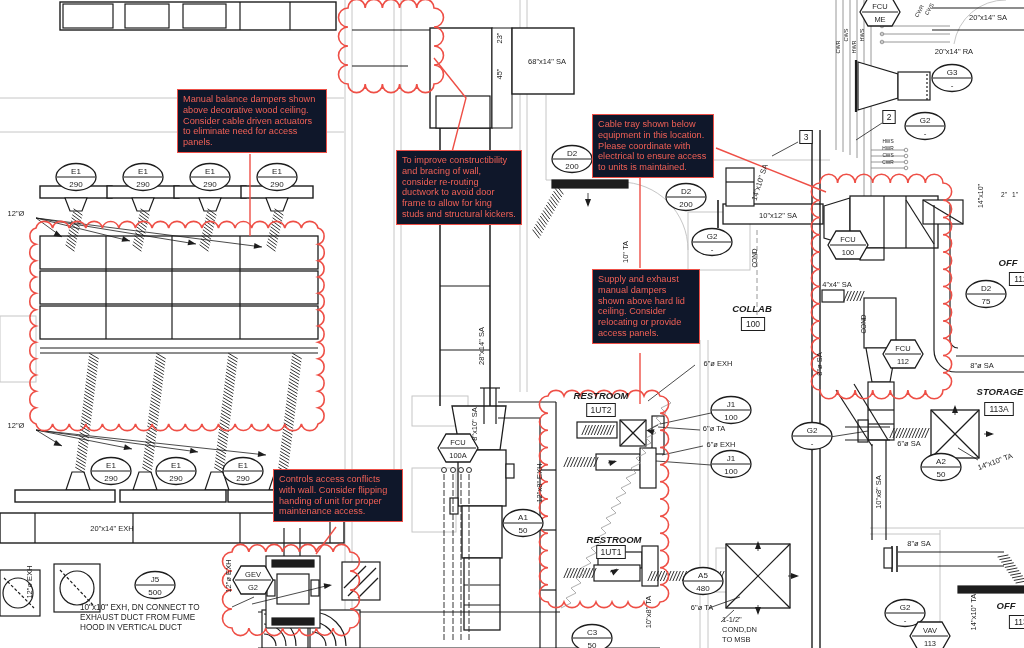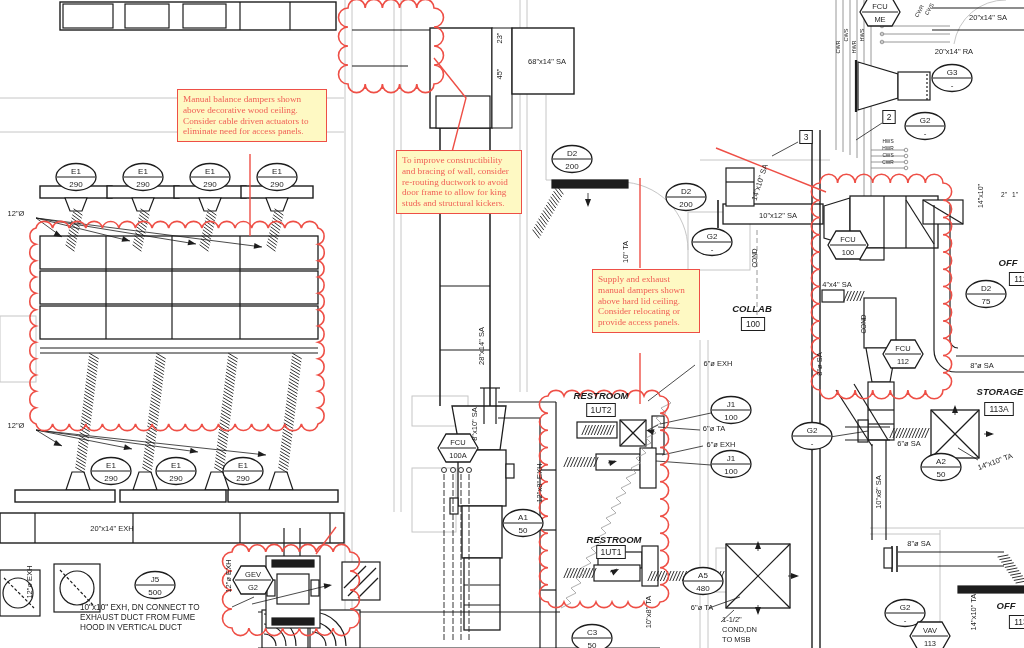--- a/index.html
+++ b/index.html
@@ -1,21 +1,21 @@
 <!DOCTYPE html>
 <html><head>
 <meta charset="utf-8">
 <style>
   html,body{margin:0;padding:0;background:#fff;}
   #sheet{position:relative;width:1024px;height:648px;overflow:hidden;background:#fff;
          font-family:"Liberation Sans",sans-serif;}
   #dwg{position:absolute;left:0;top:0;}
-  .callout{position:absolute;box-sizing:border-box;background:#fef9c3;border:1.5px solid #ee4f46;
+  .callout{position:absolute;box-sizing:border-box;background:#0f172a;border:1.5px solid #ee4f46;
            color:#f06056;font-size:9.2px;line-height:1.17;padding:4px 5px;z-index:5;
-           font-family:Liberation Serif, serif;}
+           font-family:Liberation Sans, sans-serif;}
 </style>
 </head>
 <body>
 
 <div id="sheet">
 <svg id="dwg" width="1024" height="648" viewBox="0 0 1024 648" font-family="Liberation Sans, sans-serif">
 
   <g id="gray" stroke="#c6c6c6" stroke-width="1" fill="none">
     <line x1="345" y1="0" x2="345" y2="648"></line>
         <line x1="352" y1="0" x2="352" y2="648"></line>
@@ -915,14 +915,16 @@
         <text x="888" y="157" text-anchor="middle" font-size="4.8" fill="#1d1d1d">CWS</text>
         <text x="888" y="164" text-anchor="middle" font-size="4.8" fill="#1d1d1d">CWR</text>
         <text x="80" y="610" font-size="8.2" fill="#1d1d1d">10"x10" EXH, DN CONNECT TO</text>
         <text x="80" y="620" font-size="8.2" fill="#1d1d1d">EXHAUST DUCT FROM FUME</text>
         <text x="80" y="630" font-size="8.2" fill="#1d1d1d">HOOD IN VERTICAL DUCT</text>
       </g>
 </svg>
 
 <div class="callout" style="left: 177px; top: 89px; width: 150px;">Manual balance dampers shown above decorative wood ceiling. Consider cable driven actuators to eliminate need for access panels.</div>
 <div class="callout" style="left: 396px; top: 150px; width: 126px;">To improve constructibility and bracing of wall, consider re-routing ductwork to avoid door frame to allow for king studs and structural kickers.</div>
+<div class="callout" style="left: 592px; top: 114px; width: 122px;">Cable tray shown below equipment in this location. Please coordinate with electrical to ensure access to units is maintained.</div>
 <div class="callout" style="left: 592px; top: 269px; width: 108px;">Supply and exhaust manual dampers shown above hard lid ceiling. Consider relocating or provide access panels.</div>
+<div class="callout" style="left: 273px; top: 469px; width: 130px;">Controls access conflicts with wall. Consider flipping handing of unit for proper maintenance access.</div>
 </div>
 
 </body></html>

